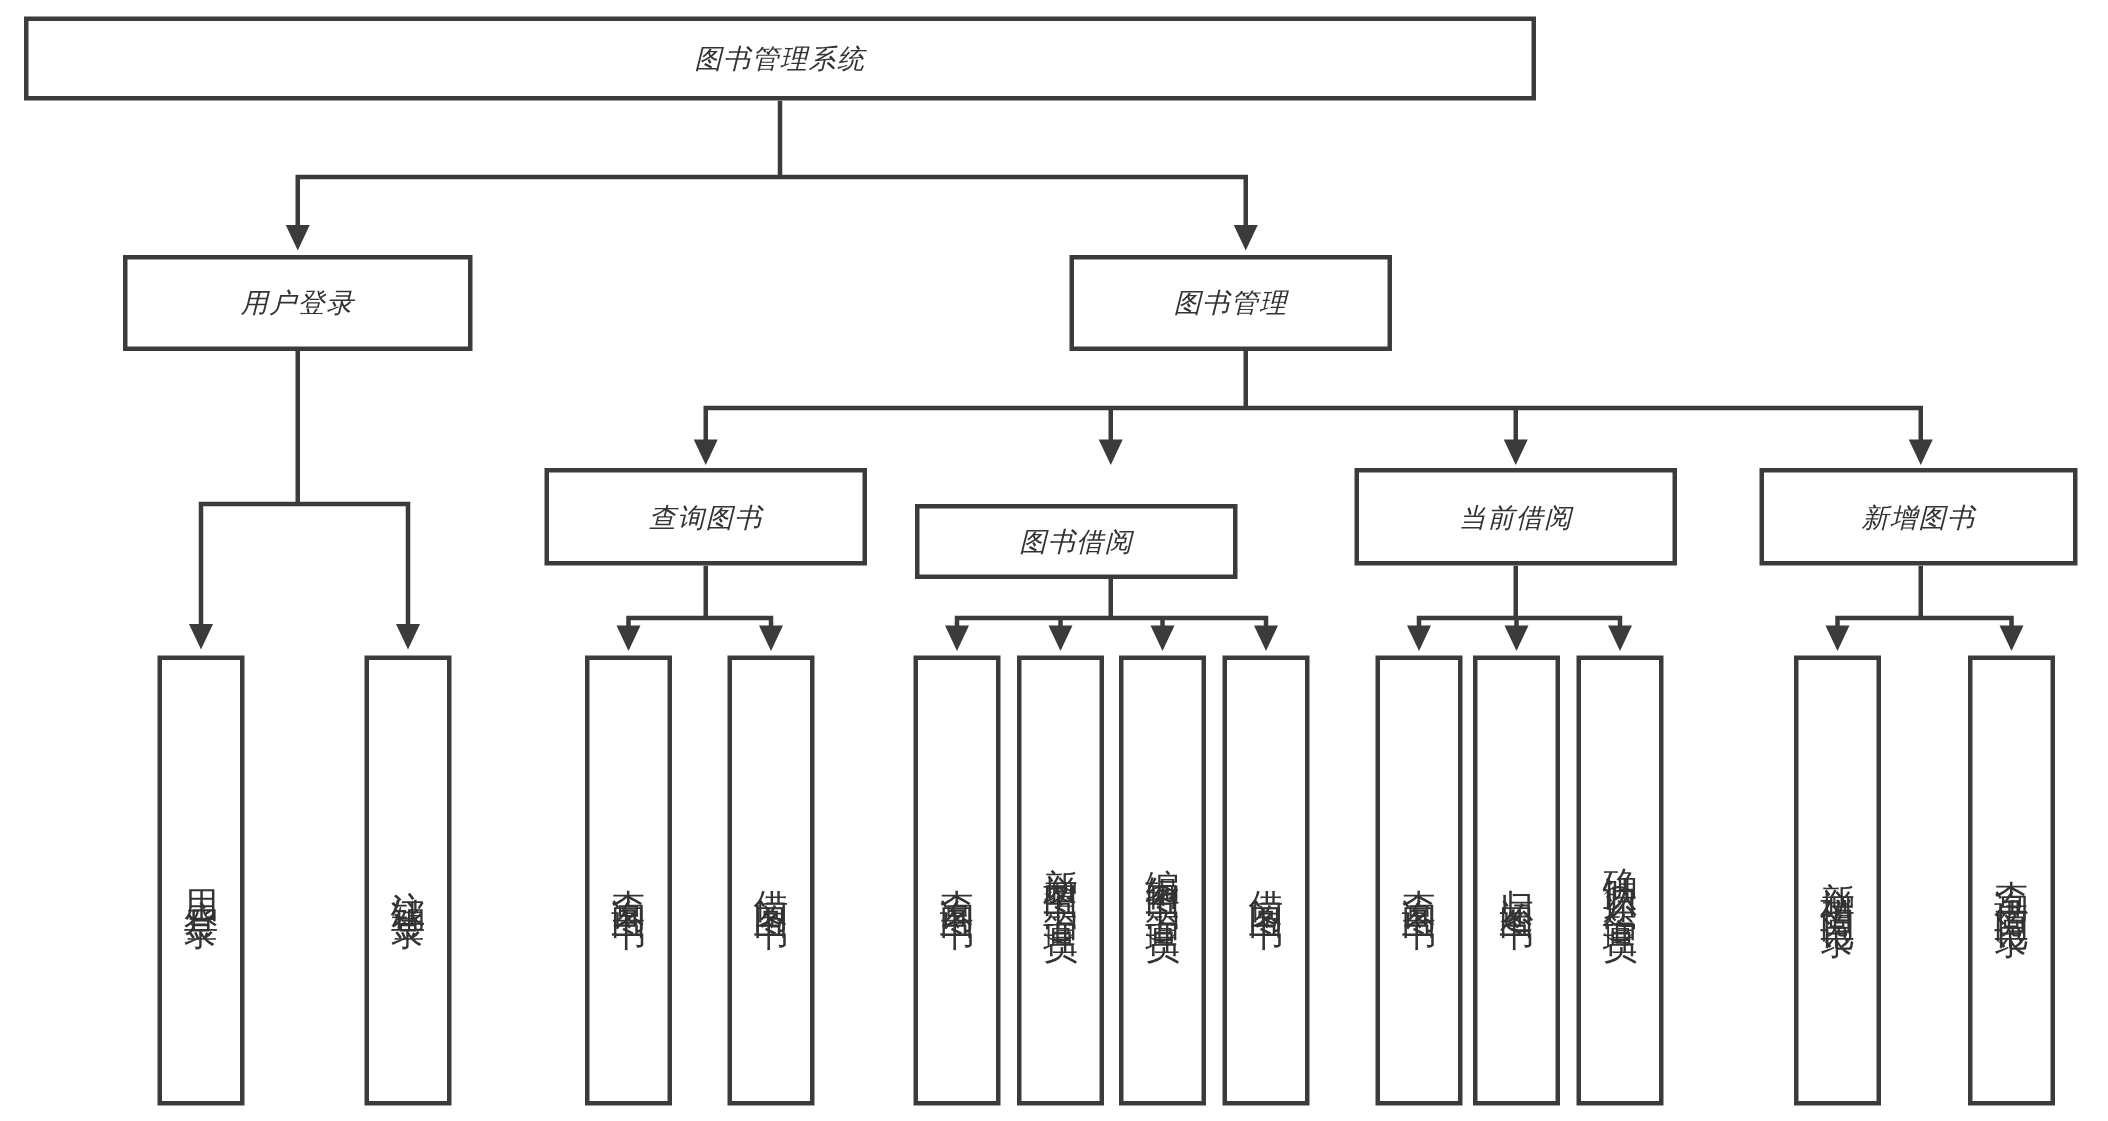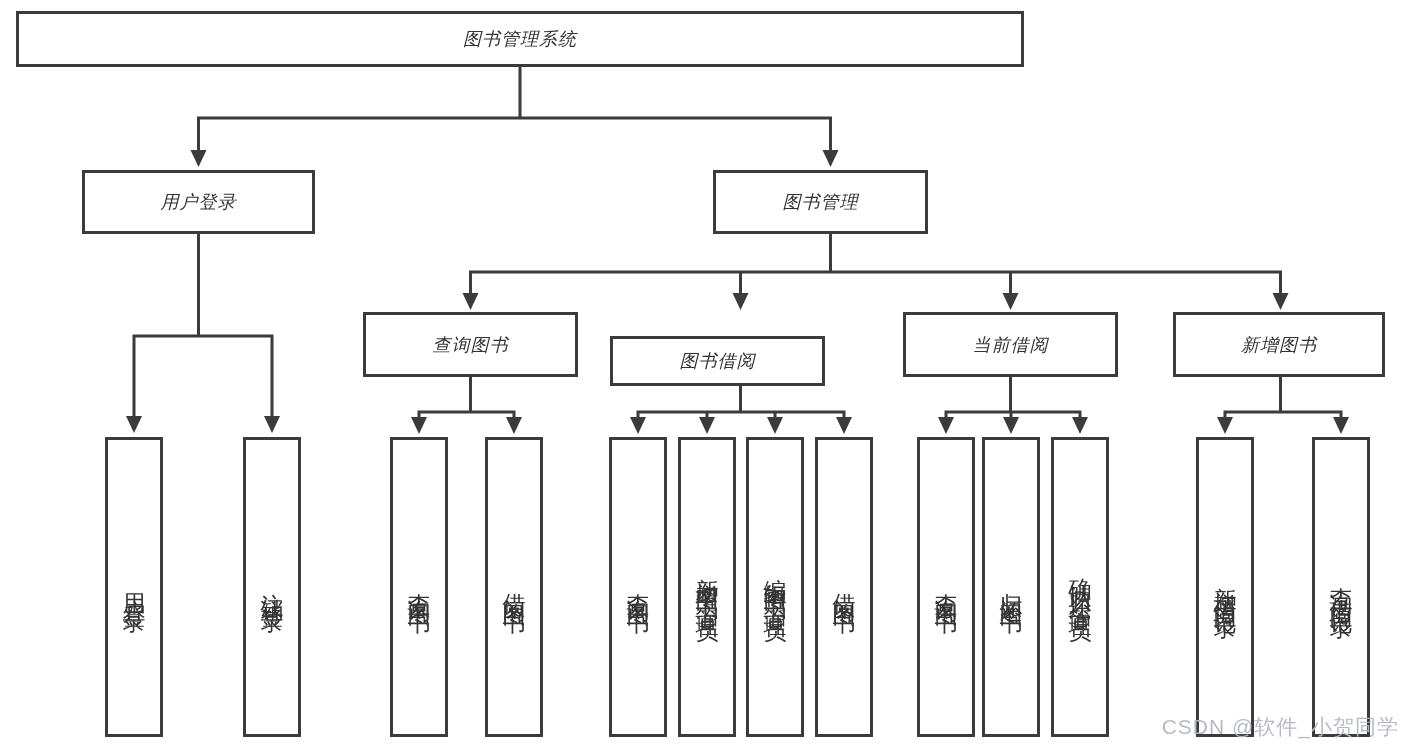--- a/index.html
+++ b/index.html
@@ -162,15 +162,14 @@
     <span>确认归还（管理员）</span>
   </div>
 
   <div class="leaf" style="left:1196px;">
     <span>新增借阅记录</span>
   </div>
   <div class="leaf" style="left:1312px;">
     <span>查询借阅记录</span>
   </div>
 
-  <div class="watermark">CSDN @软件_小贺同学</div>
 
 </div>
 
 </body></html>

